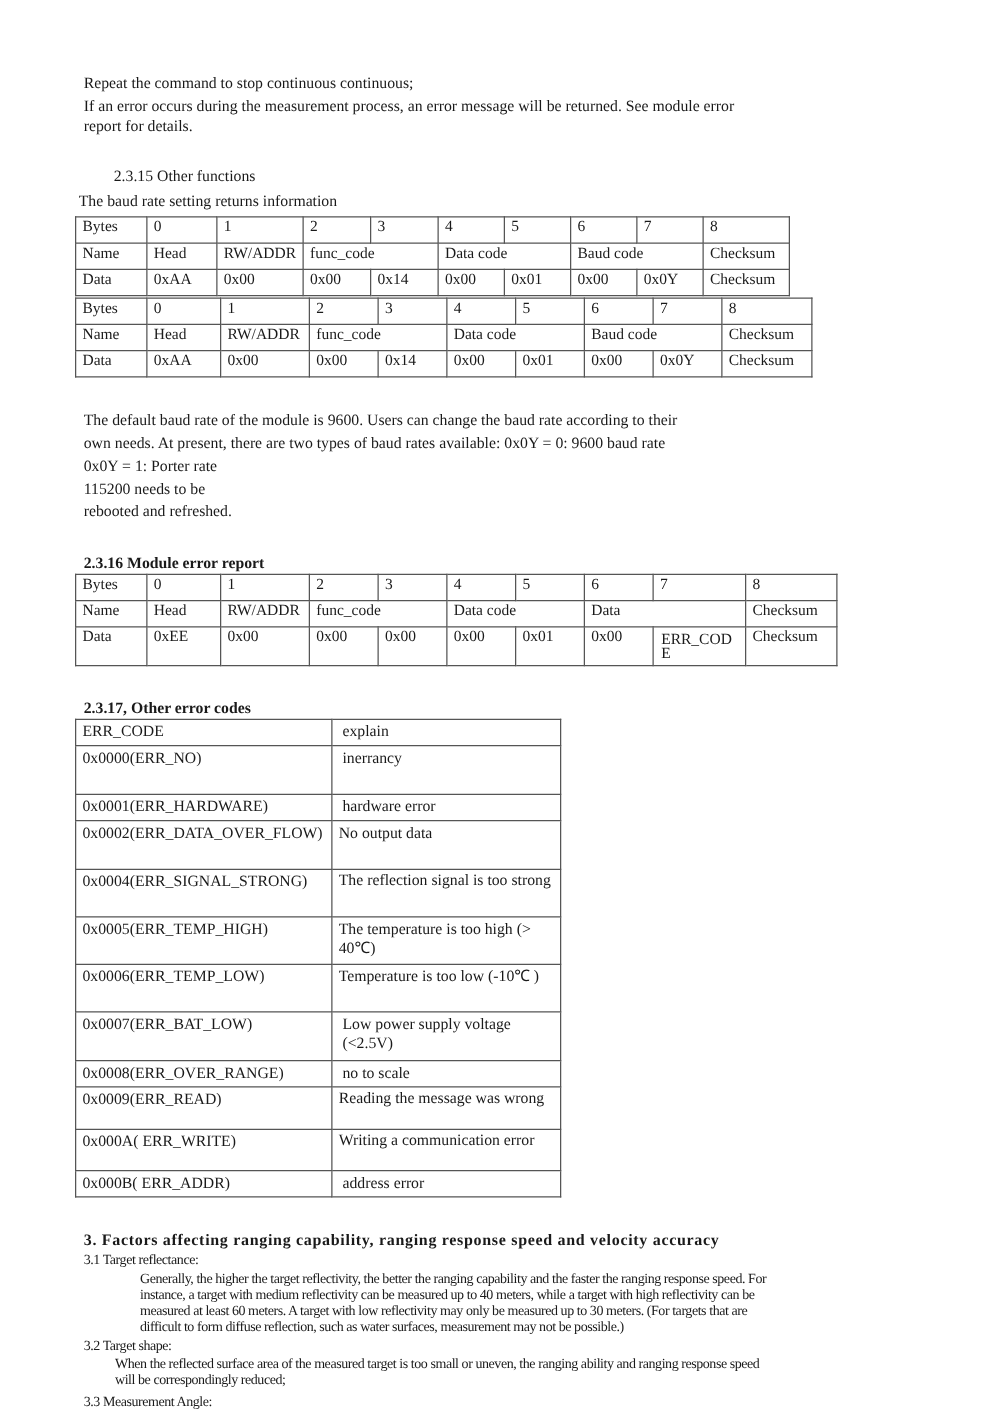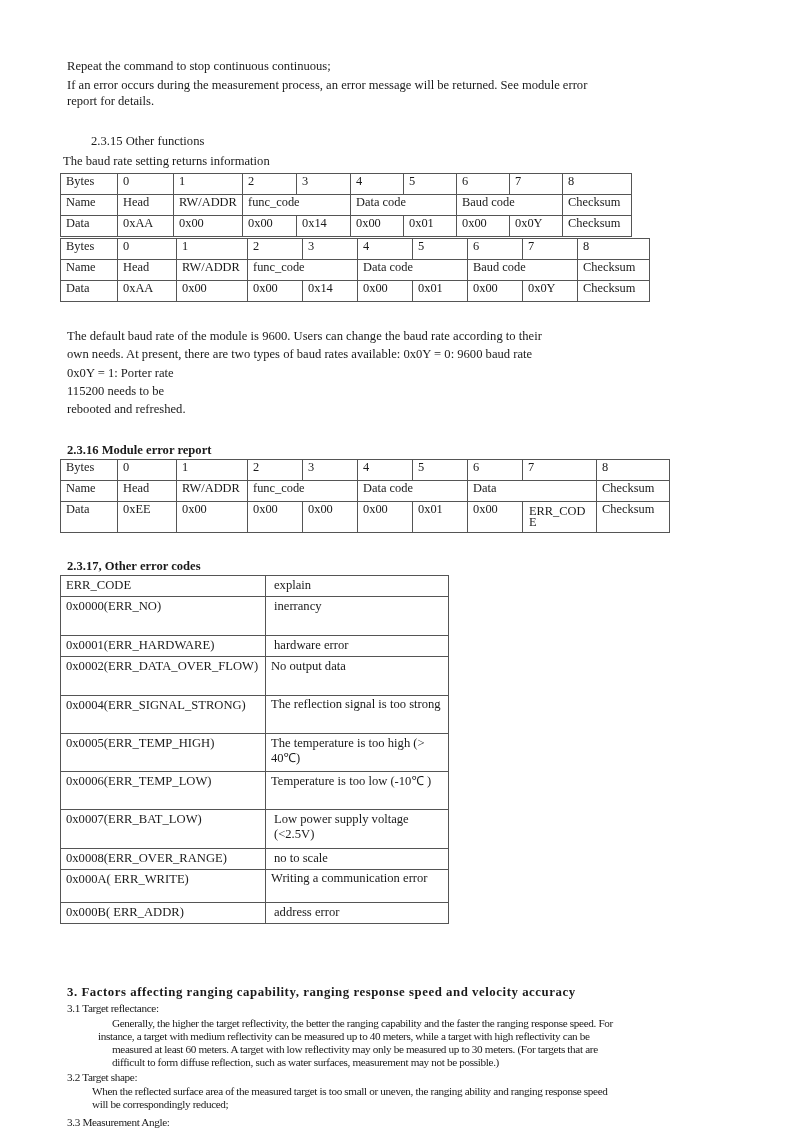--- a/index.html
+++ b/index.html
@@ -222,33 +222,37 @@
     <td style="word-break:break-all;">Temperature is too low (-10℃ )</td>
   </tr>
   <tr style="height:39px;">
     <td>0x0007(ERR_BAT_LOW)</td>
     <td class="c2">Low power supply voltage (&lt;2.5V)</td>
   </tr>
   <tr style="height:21px;">
     <td>0x0008(ERR_OVER_RANGE)</td>
     <td class="c2">no to scale</td>
   </tr>
+  <tr style="height:34px;">
+    <td>0x0009(ERR_READ)</td>
+    <td class="tight">Reading the message was wrong</td>
+  </tr>
   <tr style="height:33px;">
     <td>0x000A( ERR_WRITE)</td>
     <td class="tight">Writing a communication error</td>
   </tr>
   <tr style="height:21px;">
     <td>0x000B( ERR_ADDR)</td>
     <td class="c2">address error</td>
   </tr>
 </tbody>
   </table>
 
 <div class="t b" style="left:67px;top:984px;letter-spacing:0.55px;font-size:12.8px;">3. Factors affecting ranging capability, ranging response speed and velocity accuracy</div>
 <div class="small" style="left:67px;top:1002px;">3.1 Target reflectance:</div>
 <div class="small" style="left:112px;top:1017px;">Generally, the higher the target reflectivity, the better the ranging capability and the faster the ranging response speed. For</div>
-<div class="small" style="left:98px;top:1030px;">instance, a target with medium reflectivity can be measured up to 40 meters, while a target with high reflectivity can be</div>
+<div class="small" style="left:112px;top:1030px;">instance, a target with medium reflectivity can be measured up to 40 meters, while a target with high reflectivity can be</div>
 <div class="small" style="left:112px;top:1043px;">measured at least 60 meters. A target with low reflectivity may only be measured up to 30 meters. (For targets that are</div>
 <div class="small" style="left:112px;top:1056px;">difficult to form diffuse reflection, such as water surfaces, measurement may not be possible.)</div>
 <div class="small" style="left:67px;top:1071px;">3.2 Target shape:</div>
 <div class="small" style="left:92px;top:1085px;">When the reflected surface area of the measured target is too small or uneven, the ranging ability and ranging response speed</div>
 <div class="small" style="left:92px;top:1098px;">will be correspondingly reduced;</div>
 <div class="small" style="left:67px;top:1116px;">3.3 Measurement Angle:</div>
 
 </body></html>

